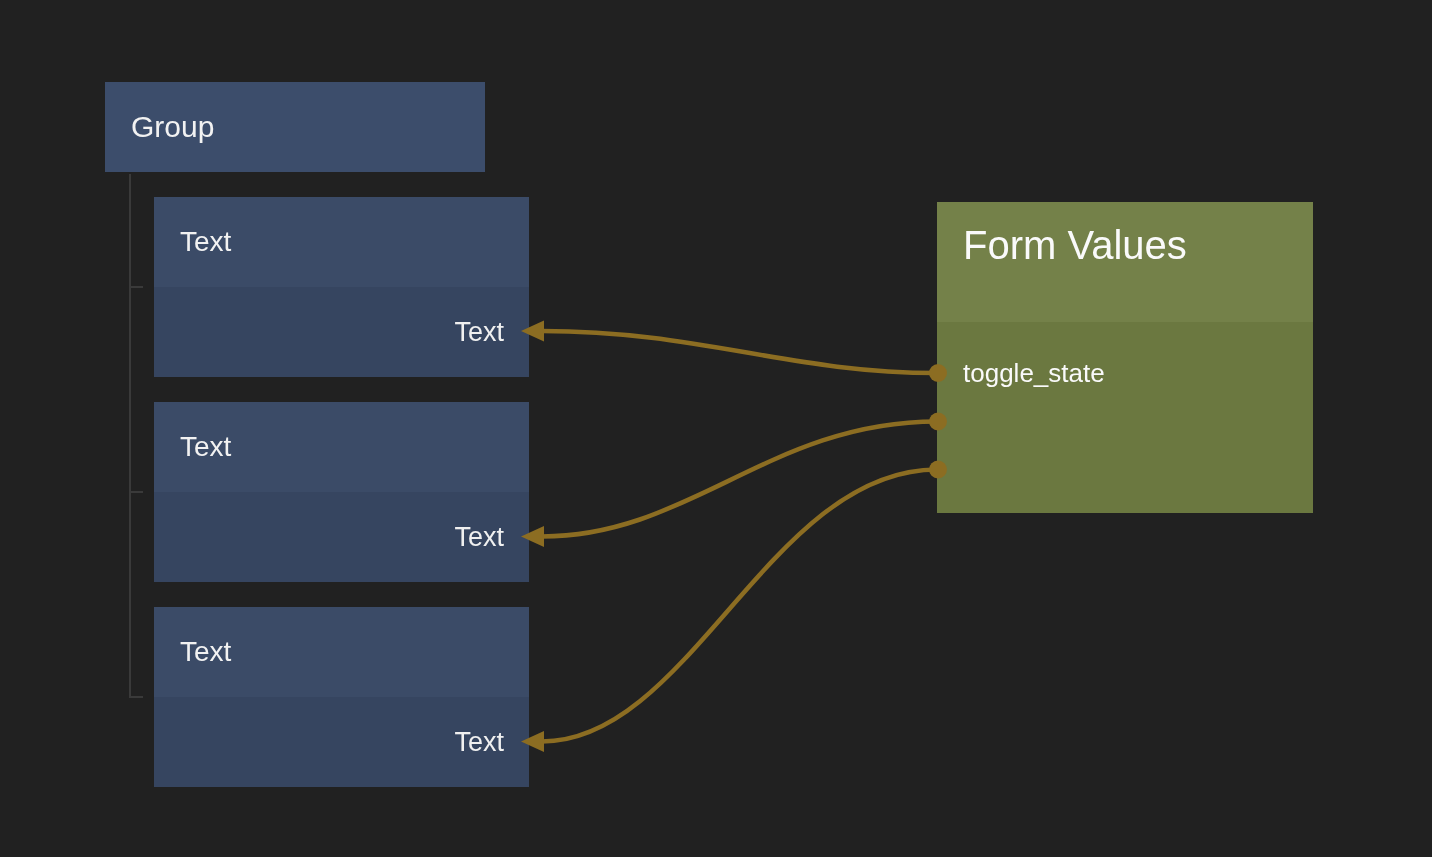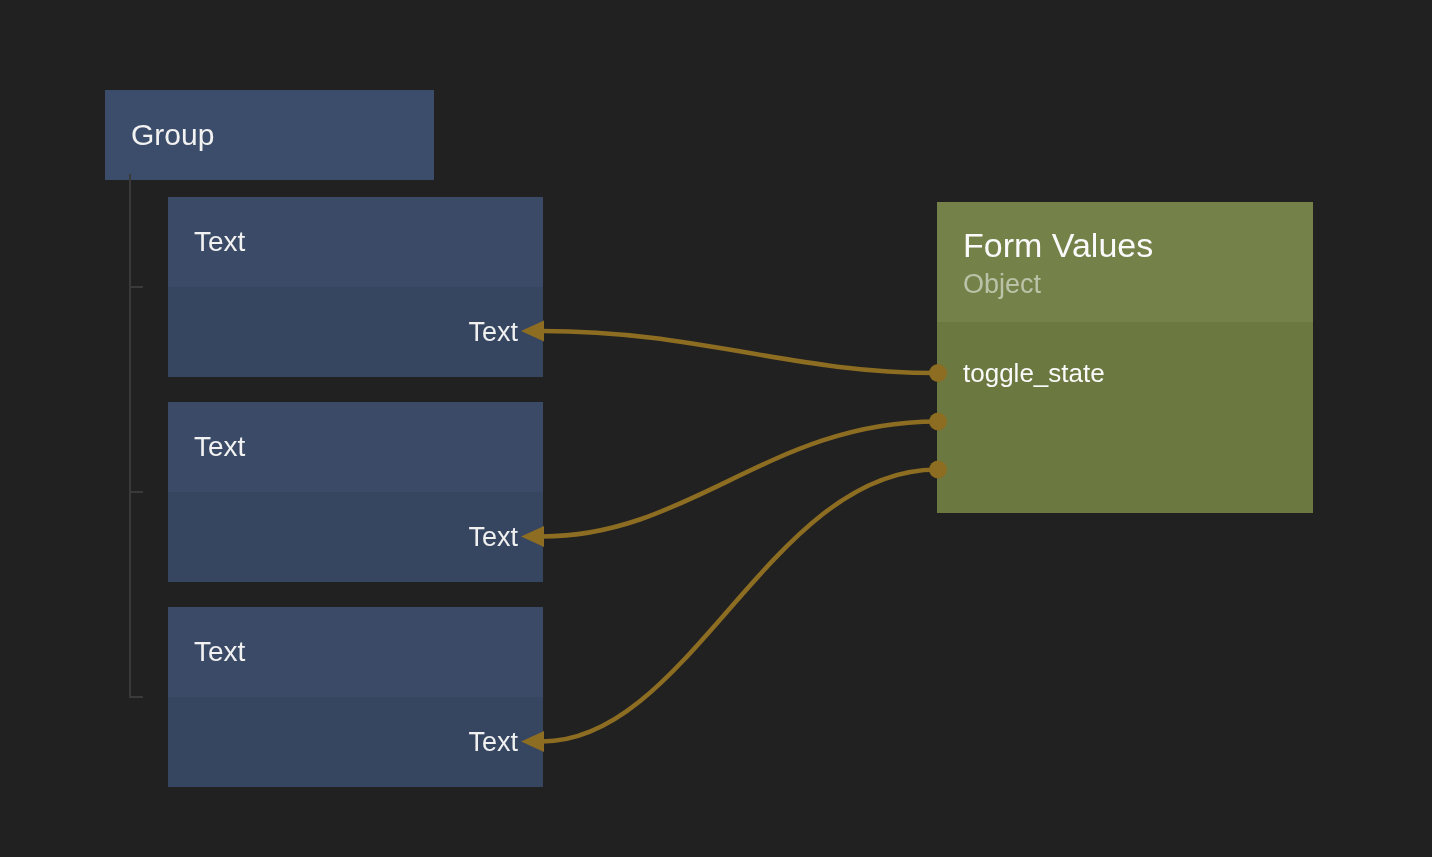--- a/index.html
+++ b/index.html
@@ -19,28 +19,28 @@
     position:relative;
     width:1432px;height:857px;
     background:var(--background);
     overflow:hidden;
     font-family:"Liberation Sans", sans-serif;
     -webkit-font-smoothing:antialiased;
   }
   .node{position:absolute;box-sizing:border-box;}
   
   .group-node{
-    left:105px;top:90px;width:329px;height:90px;
+    left:105px;top:82px;width:380px;height:90px;
     background:var(--group-node);
     display:flex;align-items:center;
     padding-left:26px;
     color:var(--title-text);font-size:30px;
   }
   
-  .text-node{left:168px;width:375px;height:180px;}
+  .text-node{left:154px;width:375px;height:180px;}
   .text-node.n1{top:197px;}
   .text-node.n2{top:402px;}
   .text-node.n3{top:607px;}
   .tn-header{
     height:90px;background:var(--text-node-header);
     display:flex;align-items:center;padding-left:26px;
     color:var(--title-text);font-size:28px;
     box-sizing:border-box;
   }
   .tn-body{
@@ -50,21 +50,21 @@
     color:#F0F0F0;font-size:27px;
     box-sizing:border-box;
   }
   
   .form-node{left:937px;top:202px;width:376px;height:311px;}
   .fn-header{
     height:120px;background:var(--form-node-header);
     box-sizing:border-box;
     padding:22px 0 0 26px;
   }
-  .fn-title{color:#FAFAFA;font-size:34px;line-height:42px;}
+  .fn-title{color:#FAFAFA;font-size:40px;line-height:42px;}
   .fn-subtitle{color:var(--muted-text);font-size:27px;line-height:36px;}
   .fn-body{
     height:191px;background:var(--form-node-body);
     box-sizing:border-box;
     padding:27px 0 0 26px;
   }
   .fn-row{
     height:48px;display:flex;align-items:center;
     color:#FAFAFA;font-size:26px;
   }
@@ -110,21 +110,20 @@
       <span>Text</span>
     </div>
     <div class="tn-body">
       <span>Text</span>
     </div>
   </div>
 
   <div class="node form-node">
     <div class="fn-header">
       <div class="fn-title">Form Values</div>
-      <div class="fn-subtitle">Object</div>
     </div>
     <div class="fn-body">
       <div class="fn-row">
         <span>toggle_state</span>
       </div>
     </div>
   </div>
 
   <svg class="overlay" viewBox="0 0 1432 857" xmlns="http://www.w3.org/2000/svg">
 

